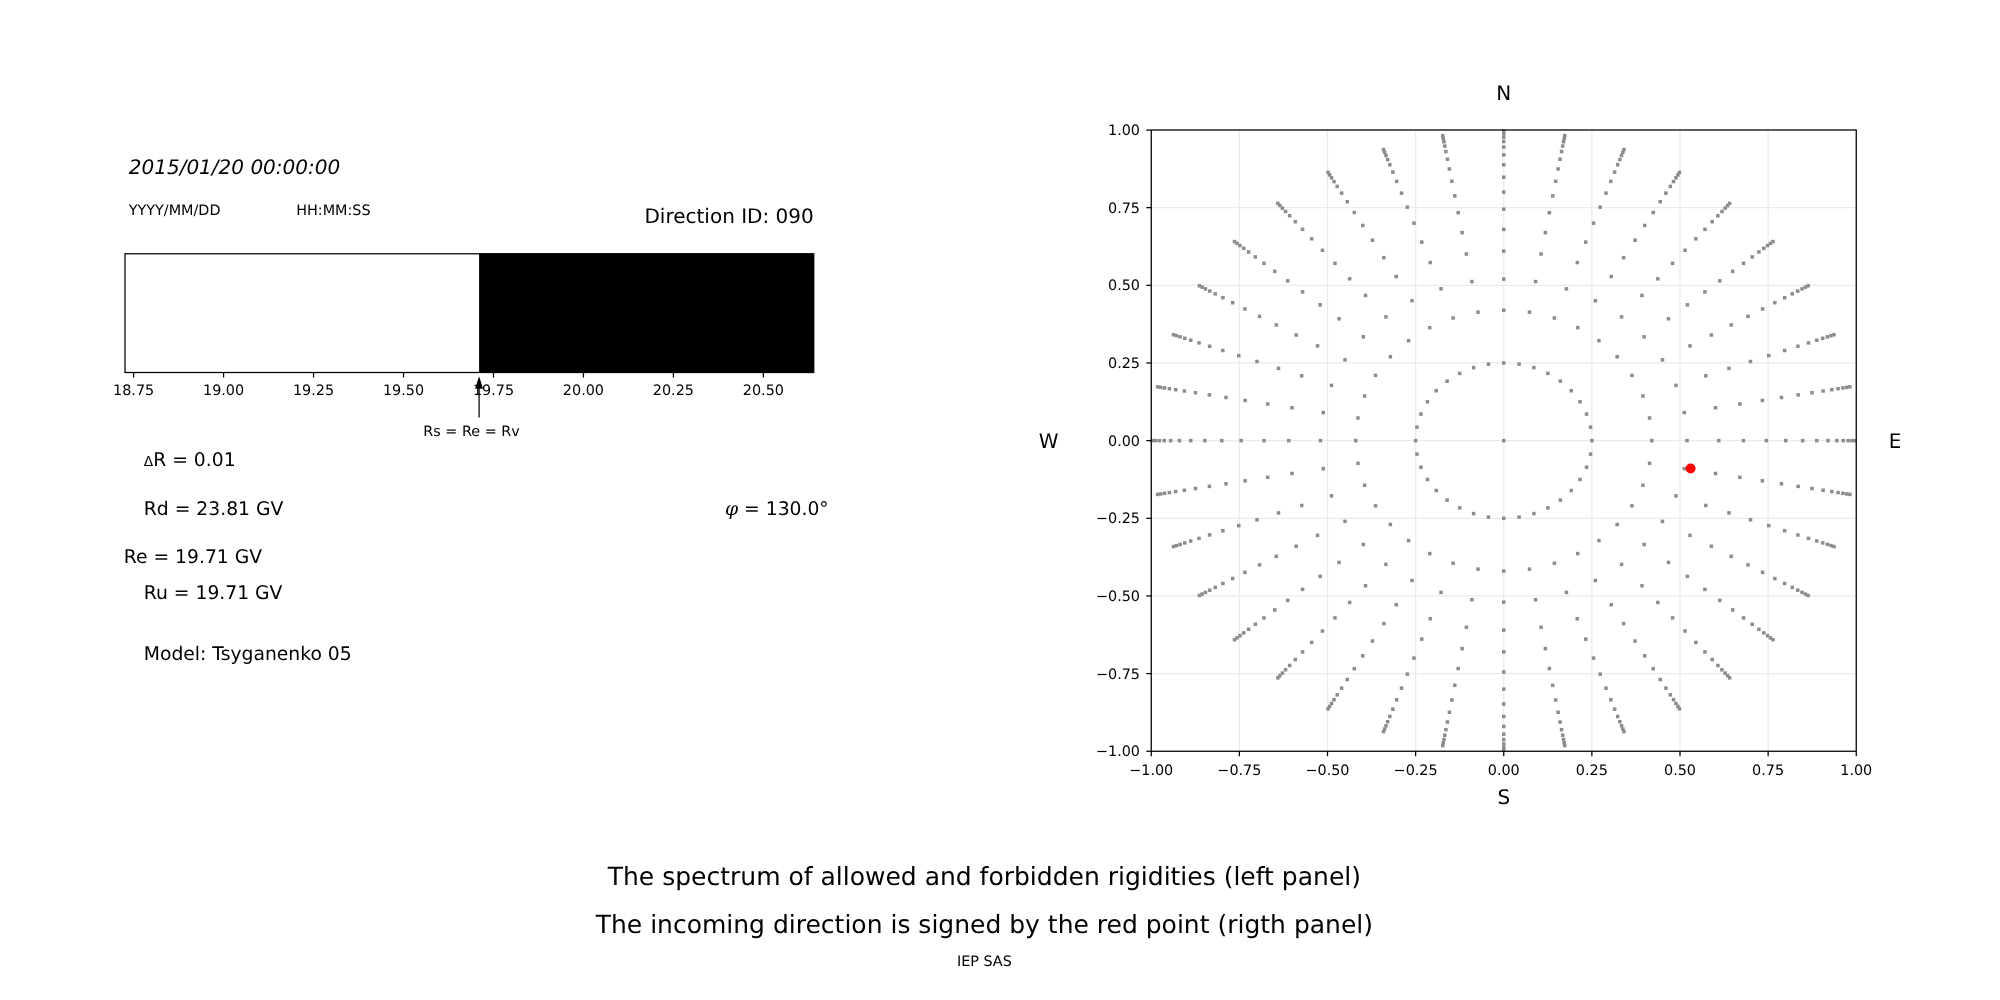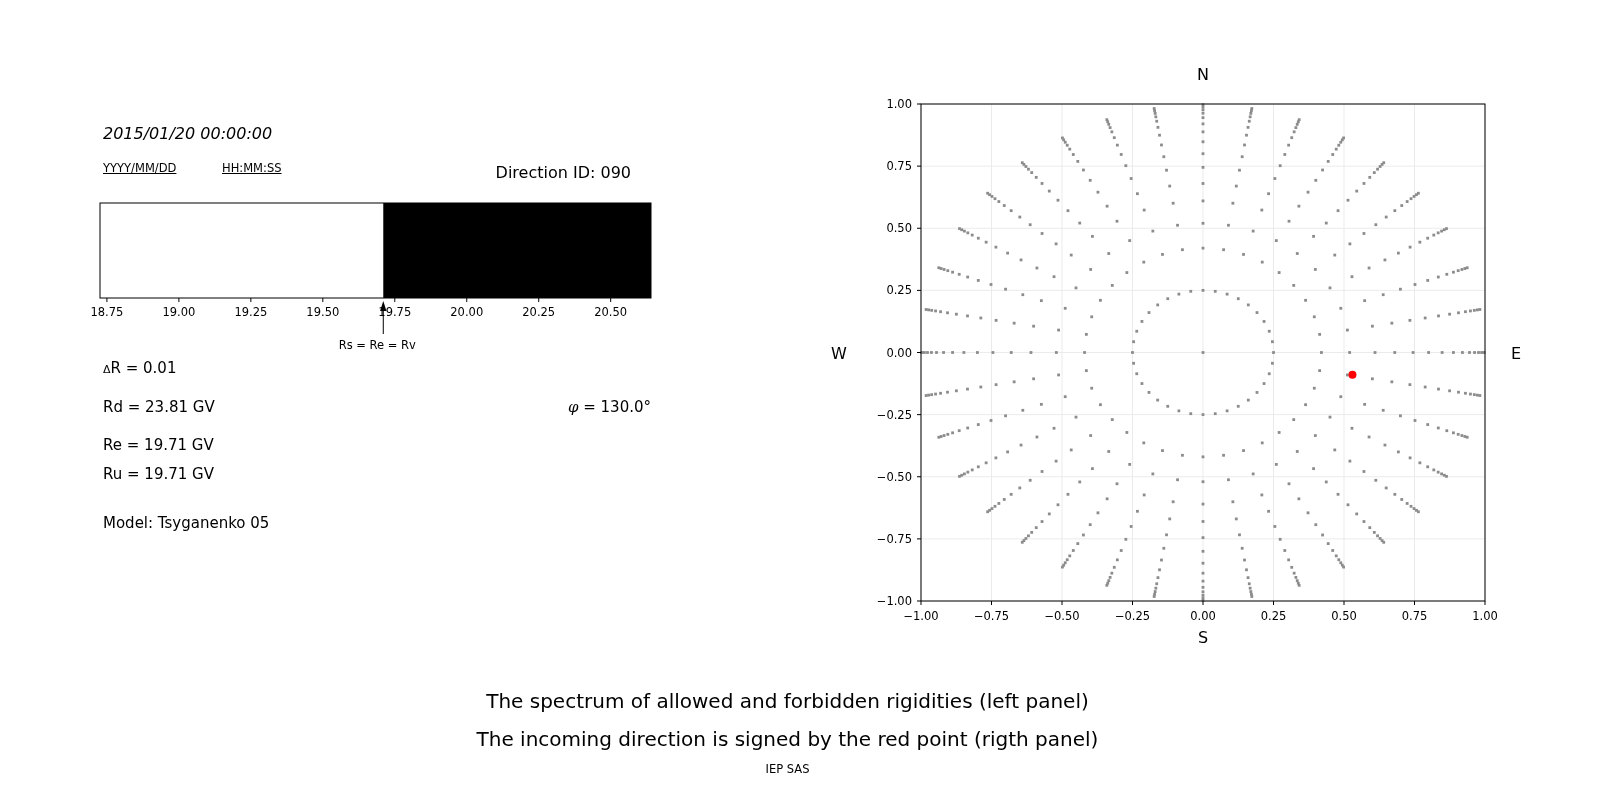--- a/index.html
+++ b/index.html
@@ -2,39 +2,39 @@
 <html><head>
 <meta charset="utf-8">
 <style>
   html,body{margin:0;padding:0;background:#fff;}
   .canvas{
     position:relative;width:1600px;height:800px;background:#ffffff;
     font-family:"DejaVu Sans",sans-serif;color:#000;overflow:hidden;
   }
   .abs{position:absolute;white-space:nowrap;}
   .dt{font-size:16px;font-style:italic;}
-  .fmt{font-size:11.5px;text-decoration:underline;}
+  .fmt{font-size:11.5px;}
   .dirid{font-size:16px;text-align:right;}
-  .info{font-size:15px;}
+  .info{font-size:15px;margin-left:12px;}
   .info .sym-small{font-size:11px;}
   .info .sym-it{font-style:italic;font-family:"DejaVu Serif","DejaVu Sans",serif;}
   .right-col{text-align:right;}
   .caption{font-size:20px;text-align:center;line-height:38px;}
   .credit{font-size:11.5px;text-align:center;}
   svg text{font-family:"DejaVu Sans",sans-serif;fill:#000;}
 </style>
 </head>
 <body>
 
 <div class="canvas">
 
   <div class="abs dt" style="left:103px;top:124px">2015/01/20 00:00:00</div>
   <div class="abs fmt" style="left:103px;top:161px">YYYY/MM/DD</div>
-  <div class="abs fmt" style="left:222px;top:161px">HH:MM:SS</div>
-  <div class="abs dirid" style="left:380px;top:163px;width:251px">Direction ID: 090</div>
+  <div class="abs fmt" style="left:237px;top:161px">HH:MM:SS</div>
+  <div class="abs dirid" style="left:400px;top:163px;width:251px">Direction ID: 090</div>
 
   <svg class="abs" style="left:85px;top:195px" width="585" height="165">
       <rect x="15" y="8" width="551" height="95" fill="#ffffff"></rect>
       <rect x="298.2727272727276" y="8" width="267.7272727272724" height="95" fill="#000000"></rect>
       <rect x="15" y="8" width="551" height="95" fill="none" stroke="#000" stroke-width="1"></rect>
       <line x1="21.909090909091166" y1="103" x2="21.909090909091166" y2="107" stroke="#000" stroke-width="1"></line>
       <text x="21.909090909091166" y="121" text-anchor="middle" font-size="11.5">18.75</text>
       <line x1="93.87878787878807" y1="103" x2="93.87878787878807" y2="107" stroke="#000" stroke-width="1"></line>
       <text x="93.87878787878807" y="121" text-anchor="middle" font-size="11.5">19.00</text>
       <line x1="165.84848484848501" y1="103" x2="165.84848484848501" y2="107" stroke="#000" stroke-width="1"></line>
@@ -49,21 +49,21 @@
       <text x="453.72727272727263" y="121" text-anchor="middle" font-size="11.5">20.25</text>
       <line x1="525.6969696969695" y1="103" x2="525.6969696969695" y2="107" stroke="#000" stroke-width="1"></line>
       <text x="525.6969696969695" y="121" text-anchor="middle" font-size="11.5">20.50</text>
       <line x1="298.2727272727276" y1="114" x2="298.2727272727276" y2="139" stroke="#000" stroke-width="1"></line>
       <polygon points="298.2727272727276,106 295.0727272727276,116 301.4727272727276,116" fill="#000"></polygon>
       <text x="292.2727272727276" y="154" text-anchor="middle" font-size="11.5">Rs = Re = Rv</text>
     </svg>
 
   <div class="abs info" style="left:103px;top:359px"><span class="sym-small">Δ</span><span>R = 0.01</span></div>
   <div class="abs info" style="left:103px;top:398px">Rd = 23.81 GV</div>
-  <div class="abs info" style="left:103px;top:436px">Re = 19.71 GV</div>
+  <div class="abs info" style="left:87px;top:436px">Re = 19.71 GV</div>
   <div class="abs info" style="left:103px;top:465px">Ru = 19.71 GV</div>
   <div class="abs info" style="left:103px;top:514px">Model: Tsyganenko 05</div>
 
   <div class="abs info right-col" style="left:350px;top:398px;width:301px"><span class="sym-it">φ</span><span> = 130.0°</span></div>
 
   <svg class="abs" style="left:820px;top:40px" width="720" height="615">
       <g>
         <line x1="101" y1="64" x2="101" y2="561" stroke="#ebebeb" stroke-width="1"></line>
         <line x1="171.5" y1="64" x2="171.5" y2="561" stroke="#ebebeb" stroke-width="1"></line>
         <line x1="242" y1="64" x2="242" y2="561" stroke="#ebebeb" stroke-width="1"></line>

